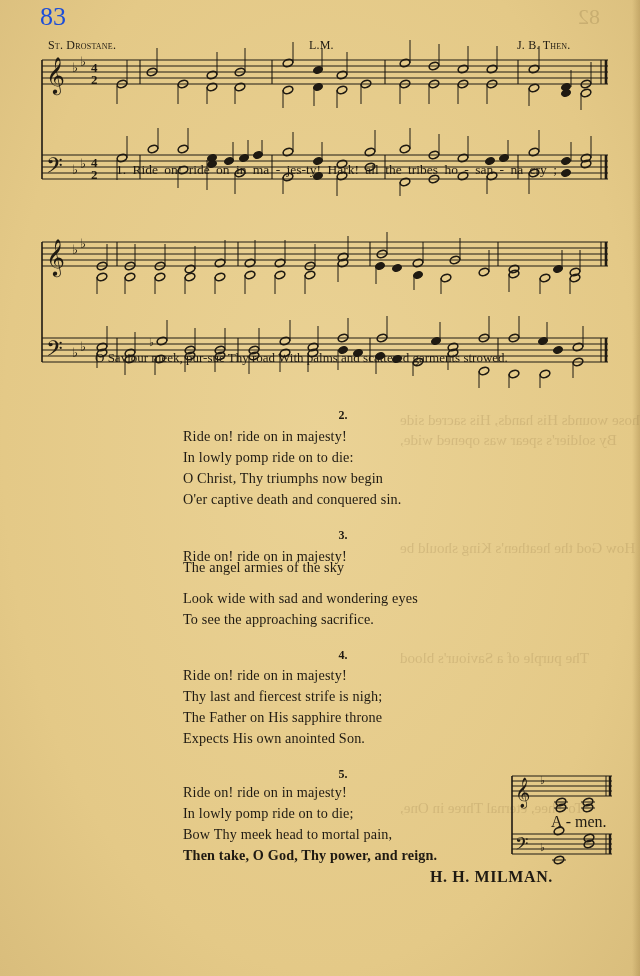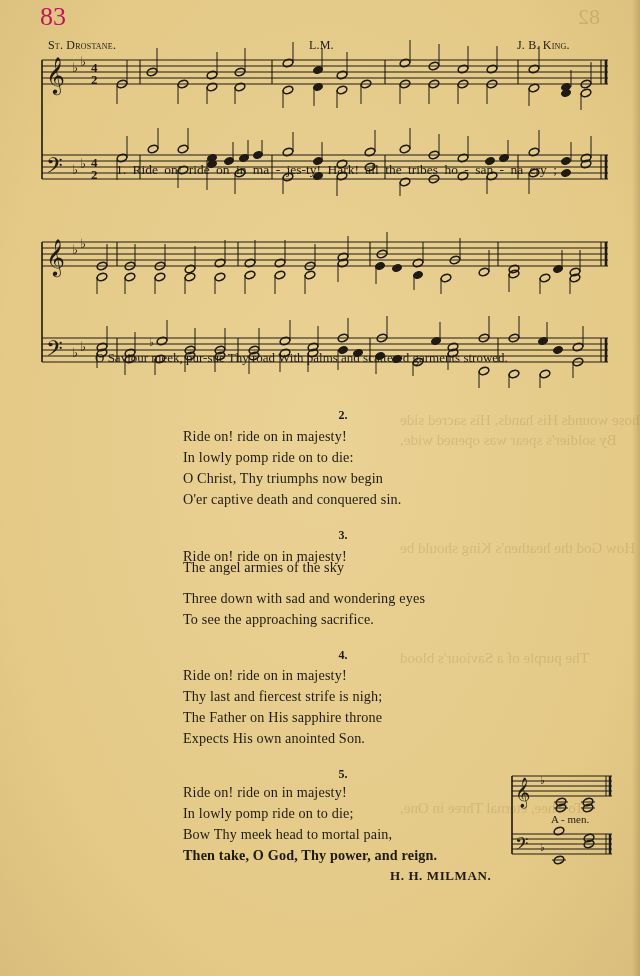--- a/index.html
+++ b/index.html
@@ -17,21 +17,21 @@
   .right-edge {
     position: absolute; right: 0; top: 0; width: 8px; height: 976px;
     background: linear-gradient(to right, rgba(200,170,100,0), rgba(150,120,60,0.35));
   }
   .ghost {
     position: absolute; color: rgba(120,95,50,0.18);
     font-size: 15px; white-space: nowrap;
   }
   .page-number {
     position: absolute; left: 40px; top: 2px;
-    font-size: 26px; color: #be185d;
+    font-size: 26px; color: #1d4ed8;
   }
   .ghost-number {
     position: absolute; left: 578px; top: 4px; font-size: 22px;
     color: rgba(120,95,50,0.22); transform: scaleX(-1);
   }
   .tune-name, .meter, .composer {
     position: absolute; top: 38px; font-size: 12px;
     font-variant: small-caps; letter-spacing: 0.2px;
   }
   .tune-name { left: 48px; }
@@ -44,44 +44,44 @@
   .verse {
     position: absolute; left: 183px;
   }
   .verse-num {
     position: absolute; font-size: 12px; font-weight: bold; text-align: center; width: 20px;
   }
   .verse-line {
     position: absolute; left: 0; font-size: 14.2px; white-space: nowrap; letter-spacing: 0.15px;
   }
   .author {
-    position: absolute; left: 390px; top: 868px; font-size: 13px;
+    position: absolute; left: 430px; top: 868px; font-size: 16px;
     font-weight: bold; letter-spacing: 0.6px;
   }
   .amen-label {
-    position: absolute; left: 551px; top: 813px; font-size: 11px;
+    position: absolute; left: 551px; top: 813px; font-size: 16px;
   }
 </style>
 </head>
 <body>
 
 <div class="page"></div>
 <div class="right-edge"></div>
 
 <div class="ghost" style="left:400px;top:412px;transform:scaleX(-1);">Those wounds His hands, His sacred side</div>
 <div class="ghost" style="left:400px;top:432px;transform:scaleX(-1);">By soldier's spear was opened wide,</div>
 <div class="ghost" style="left:400px;top:540px;transform:scaleX(-1);">How God the heathen's King should be</div>
 <div class="ghost" style="left:400px;top:650px;transform:scaleX(-1);">The purple of a Saviour's blood</div>
 <div class="ghost" style="left:400px;top:800px;transform:scaleX(-1);">To Thee, eternal Three in One,</div>
 <div class="ghost-number">82</div>
 
 <div class="page-number">83</div>
 <div class="tune-name">St. Drostane.</div>
 <div class="meter">L.M.</div>
-<div class="composer">J. B. King.</div>
+<div class="composer">J. B. Then.</div>
 
 <svg class="music" width="640" height="976" xmlns="http://www.w3.org/2000/svg">
   <defs>
     <g id="half">
       <ellipse cx="0" cy="0" rx="5" ry="3.4" fill="none" stroke="#1f1a12" stroke-width="1.6" transform="rotate(-20)"></ellipse>
     </g>
     <g id="qtr">
       <ellipse cx="0" cy="0" rx="4.6" ry="3.2" fill="#1f1a12" transform="rotate(-20)"></ellipse>
     </g>
   </defs>
@@ -464,21 +464,21 @@
   <div class="verse-line" style="top:20px;">Ride on! ride on in majesty!</div>
   <div class="verse-line" style="top:41px;">In lowly pomp ride on to die:</div>
   <div class="verse-line" style="top:62px;">O Christ, Thy triumphs now begin</div>
   <div class="verse-line" style="top:83px;">O'er captive death and conquered sin.</div>
 </div>
 
 <div class="verse" style="top:528px;">
   <div class="verse-num" style="left:150px;top:0;">3.</div>
   <div class="verse-line" style="top:20px;">Ride on! ride on in majesty!</div>
   <div class="verse-line" style="top:31px;">The angel armies of the sky</div>
-  <div class="verse-line" style="top:62px;">Three down with sad and wondering eyes</div>
+  <div class="verse-line" style="top:62px;">Look wide with sad and wondering eyes</div>
   <div class="verse-line" style="top:83px;">To see the approaching sacrifice.</div>
 </div>
 
 <div class="verse" style="top:648px;">
   <div class="verse-num" style="left:150px;top:0;">4.</div>
   <div class="verse-line" style="top:19px;">Ride on! ride on in majesty!</div>
   <div class="verse-line" style="top:40px;">Thy last and fiercest strife is nigh;</div>
   <div class="verse-line" style="top:61px;text-align:right;">The Father on His sapphire throne</div>
   <div class="verse-line" style="top:82px;">Expects His own anointed Son.</div>
 </div>

